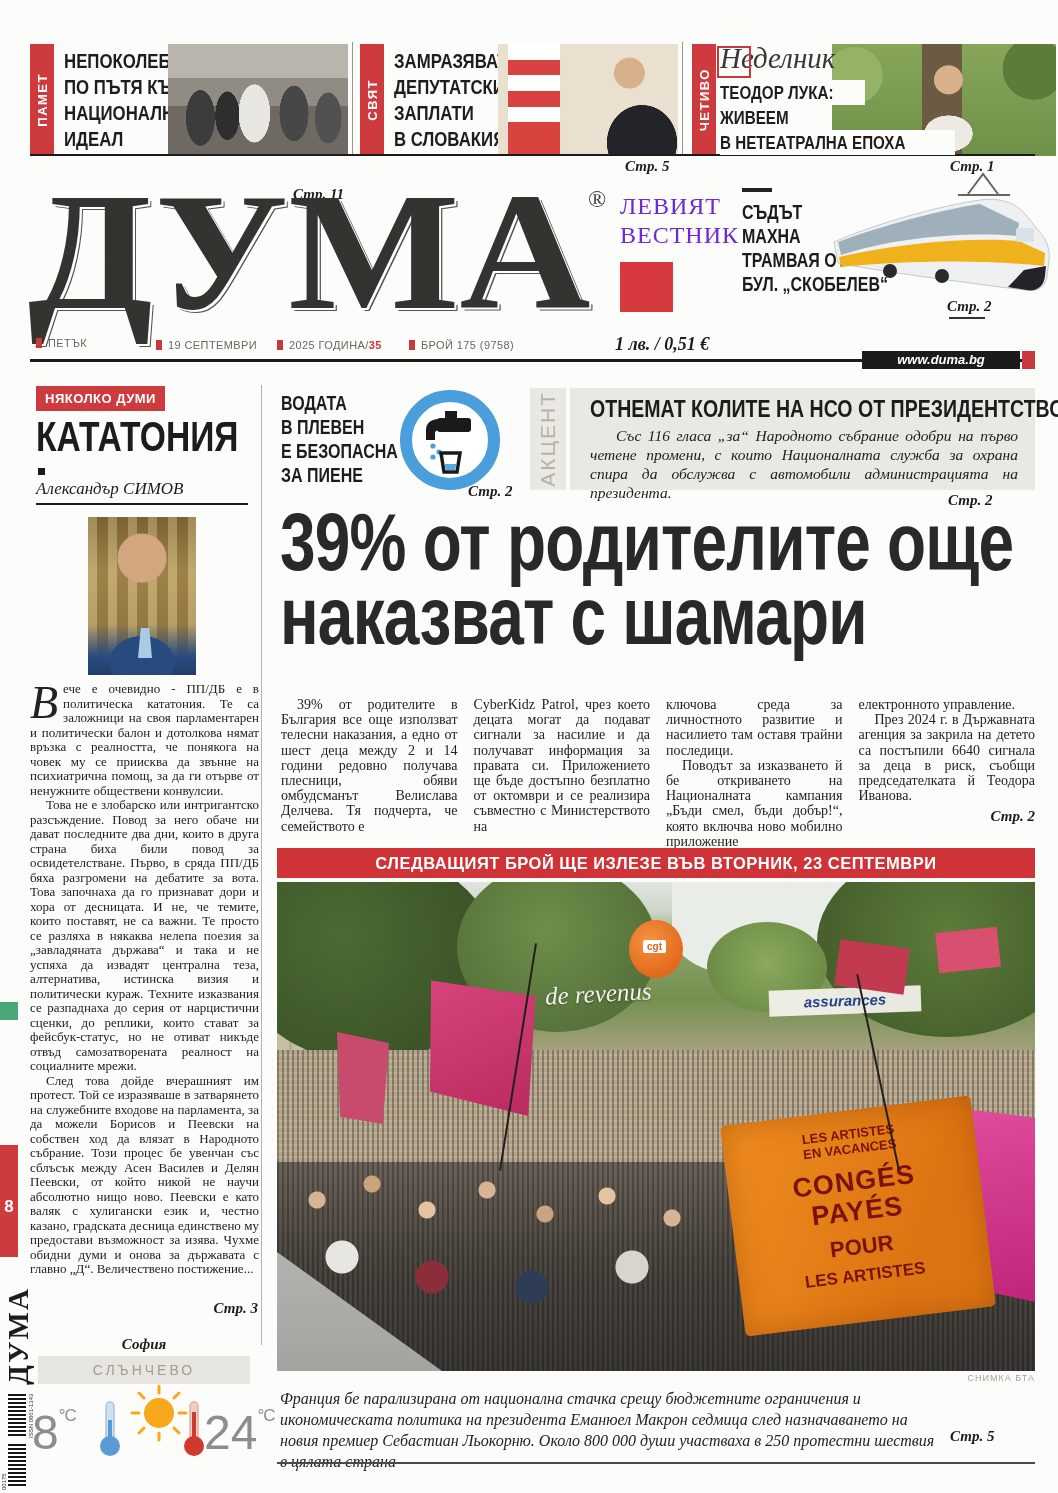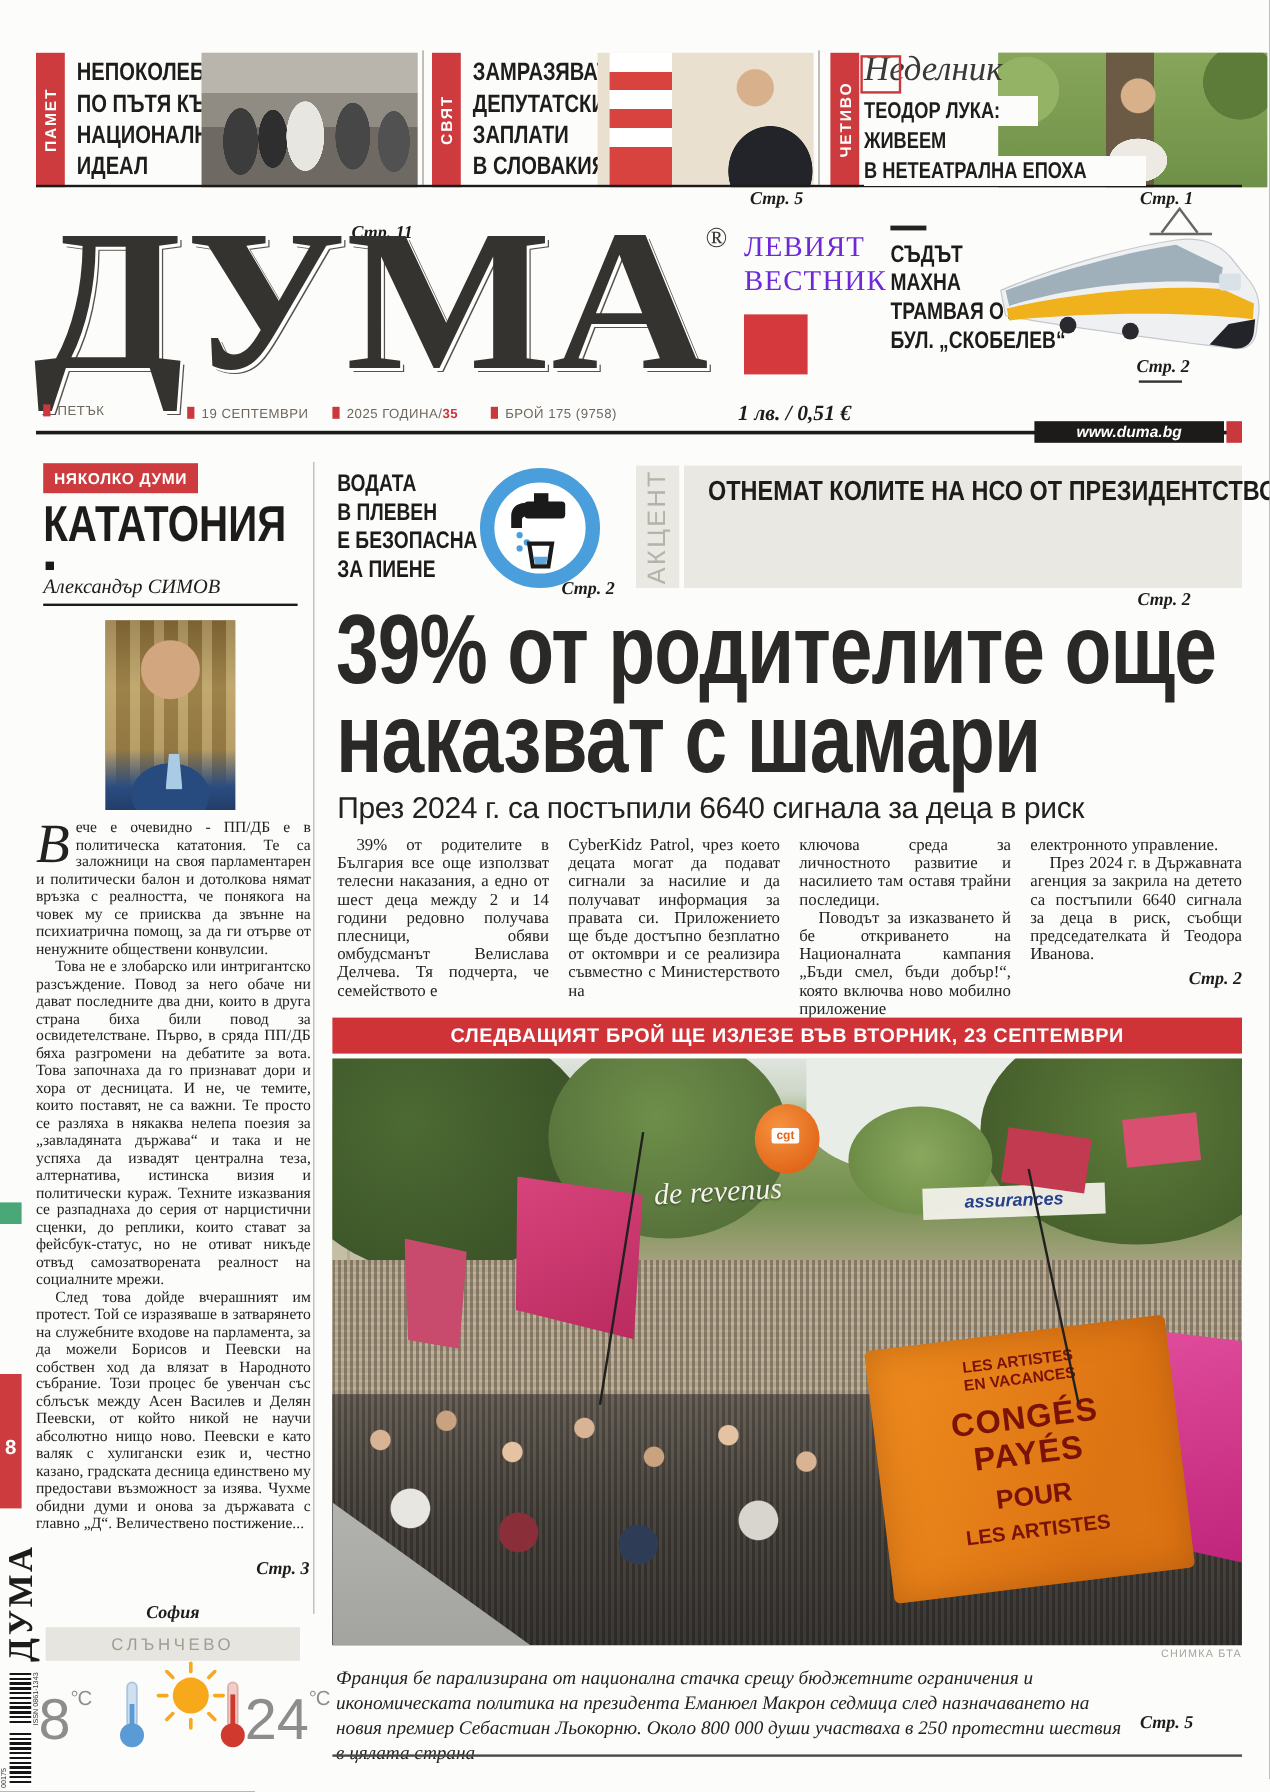--- a/index.html
+++ b/index.html
@@ -211,28 +211,28 @@
     <path d="M46,68 l3,19 13,0 3,-19 z" fill="#fff" stroke="#1a1a1a" stroke-width="3.5"></path>
     <path d="M49.5,79 l1.5,6 9,0 1.5,-6 z" fill="#5aa7e0"></path>
   </svg>
   <div class="pref abs" style="left:468px;top:483px;">Стр. 2</div>
 
   <div class="abs" style="left:530px;top:388px;width:36px;height:102px;background:#e9e8e3;display:flex;align-items:center;justify-content:center;">
     <span style="writing-mode:vertical-rl;transform:rotate(180deg);font-size:21px;color:#b5b2a8;letter-spacing:2px;">АКЦЕНТ</span>
   </div>
   <div class="abs" style="left:570px;top:388px;width:465px;height:102px;background:#e9e8e3;">
     <div class="abs" style="left:20px;top:7px;height:28px;line-height:28px;font-size:23px;"><span class="cond" style="transform:scaleX(.85);">ОТНЕМАТ КОЛИТЕ НА НСО ОТ ПРЕЗИДЕНТСТВОТО</span></div>
+    <div class="abs serif" style="left:20px;top:38px;width:428px;font-style:italic;font-size:15.5px;line-height:19px;text-indent:26px;text-align:justify;">Със 116 гласа „за“ Народното събрание одобри на първо четене промени, с които Националната служба за охрана спира да обслужва с автомобили администрацията на президента.</div>
   </div>
   <div class="pref abs" style="left:948px;top:492px;">Стр. 2</div>
 
   <div class="abs" style="left:280px;top:505px;color:#2b2927;">
     <div style="height:74px;line-height:74px;font-size:82px;"><span class="cond" style="transform:scaleX(.78);letter-spacing:-1px;">39% от родителите още</span></div>
     <div style="height:74px;line-height:74px;font-size:82px;"><span class="cond" style="transform:scaleX(.78);letter-spacing:-1px;">наказват с шамари</span></div>
   </div>
-  <div class="abs" style="left:281px;top:660px;font-size:25px;letter-spacing:-.3px;color:#222;">През 2024 г. са постъпили 6640 сигнала за деца в риск</div>
 
   <div class="abs" style="left:281px;top:697px;width:754px;display:flex;gap:16px;">
     <div class="colp" style="flex:1;">
       <p class="ind">39% от родителите в България все още използват телесни наказания, а едно от шест деца между 2 и 14 години редовно получава плесници, обяви омбудсманът Велислава Делчева. Тя подчерта, че семейството е</p>
     </div>
     <div class="colp" style="flex:1;">
       <p>CyberKidz Patrol, чрез което децата могат да подават сигнали за насилие и да получават информация за правата си. Приложението ще бъде достъпно безплатно от октомври и се реализира съвместно с Министерството на</p>
     </div>
     <div class="colp" style="flex:1;">
       <p>ключова среда за личностното развитие и насилието там оставя трайни последици.</p>

